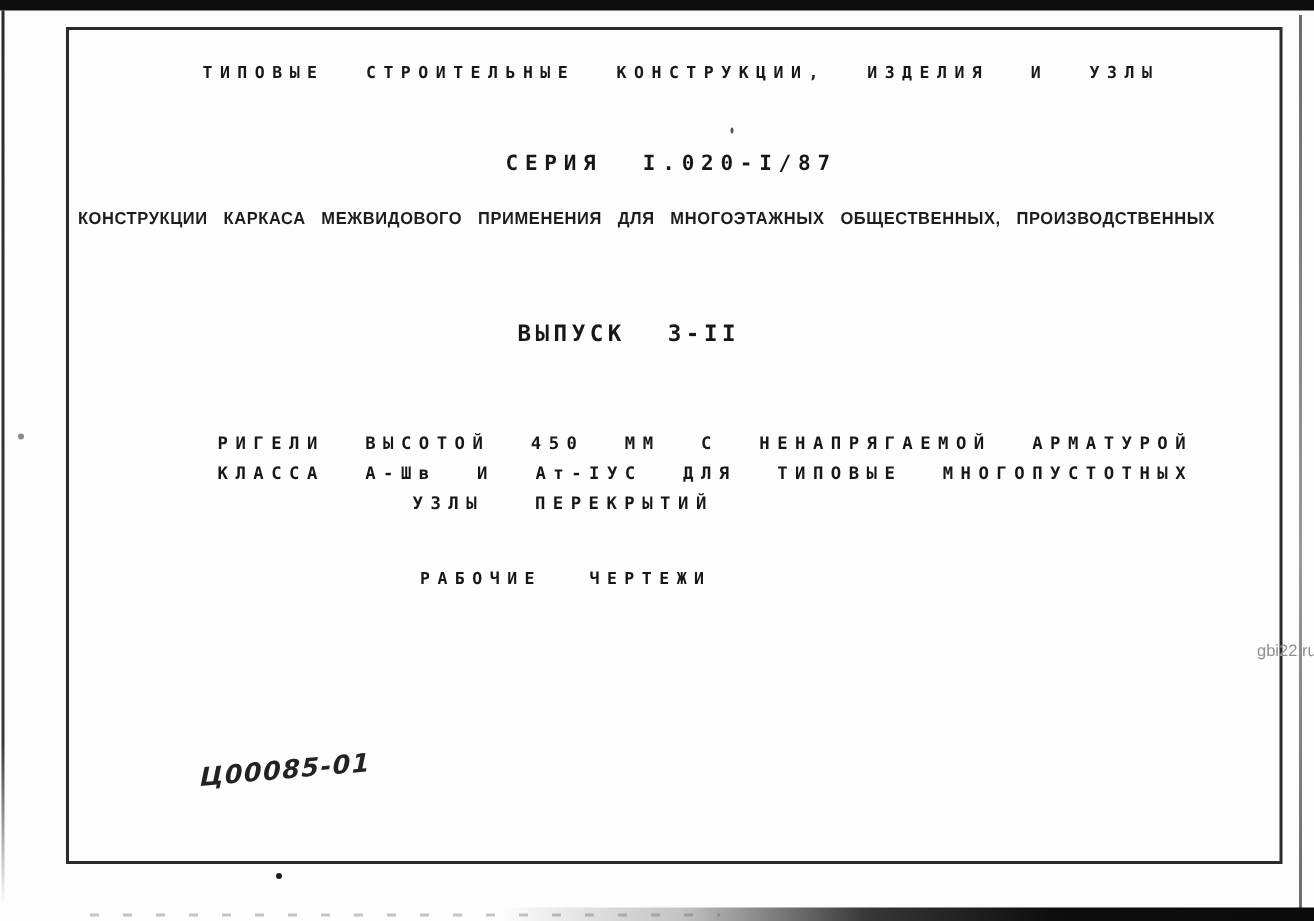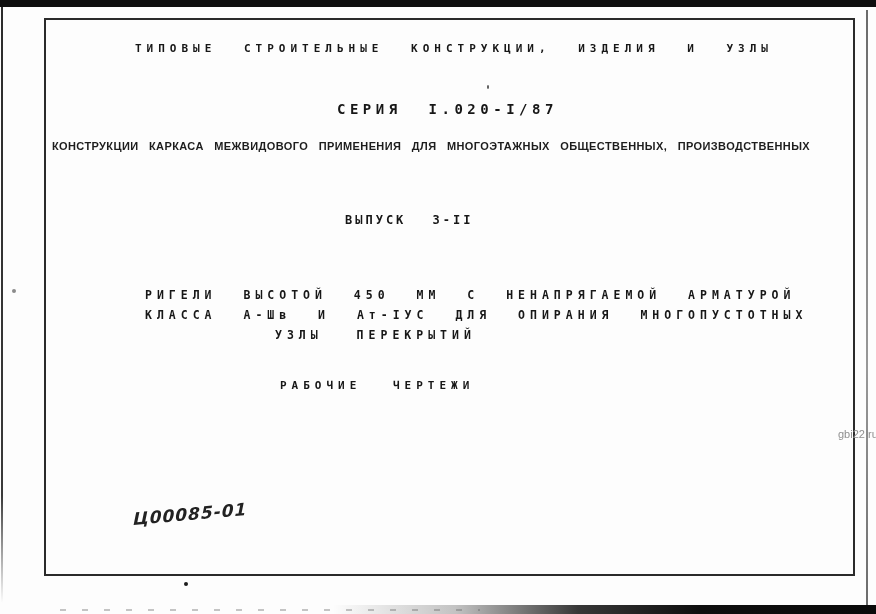--- a/index.html
+++ b/index.html
@@ -93,21 +93,21 @@
     font-weight: bold;
     font-size: 11px;
     line-height: 15px;
     letter-spacing: 0.4px;
     word-spacing: 7px;
     color: #1d1d1d;
     transform: scaleY(1.05);
   }
   .issue-line {
     left: 345px; top: 213px;
-    font-size: 12px;
+    font-size: 15px;
     letter-spacing: 3px;
     word-spacing: 16px;
   }
   .title-line1 {
     left: 145px; top: 288px;
     font-size: 11.5px;
     letter-spacing: 5px;
     word-spacing: 15px;
   }
   .title-line2 {
@@ -171,21 +171,21 @@
 
   <div class="t series-line">СЕРИЯ I.020-I/87</div>
 
   <div class="desc">
     <div>КОНСТРУКЦИИ КАРКАСА МЕЖВИДОВОГО ПРИМЕНЕНИЯ ДЛЯ МНОГОЭТАЖНЫХ ОБЩЕСТВЕННЫХ, ПРОИЗВОДСТВЕННЫХ</div>
   </div>
 
   <div class="t issue-line">ВЫПУСК 3-II</div>
 
   <div class="t title-line1">РИГЕЛИ ВЫСОТОЙ 450 ММ С НЕНАПРЯГАЕМОЙ АРМАТУРОЙ</div>
-  <div class="t title-line2">КЛАССА А-Шв И Ат-IУС ДЛЯ ОПИРАНИЯ МНОГОПУСТОТНЫХ</div>
+  <div class="t title-line2">КЛАССА А-Шв И Ат-IУС ДЛЯ ТИПОВЫЕ МНОГОПУСТОТНЫХ</div>
   <div class="t title-line3">УЗЛЫ ПЕРЕКРЫТИЙ</div>
 
   <div class="t subtitle-line">РАБОЧИЕ ЧЕРТЕЖИ</div>
 
   <div class="handwritten">Ц00085-01</div>
 
   <div class="watermark">gbi22.ru</div>
 
 </div>
 

